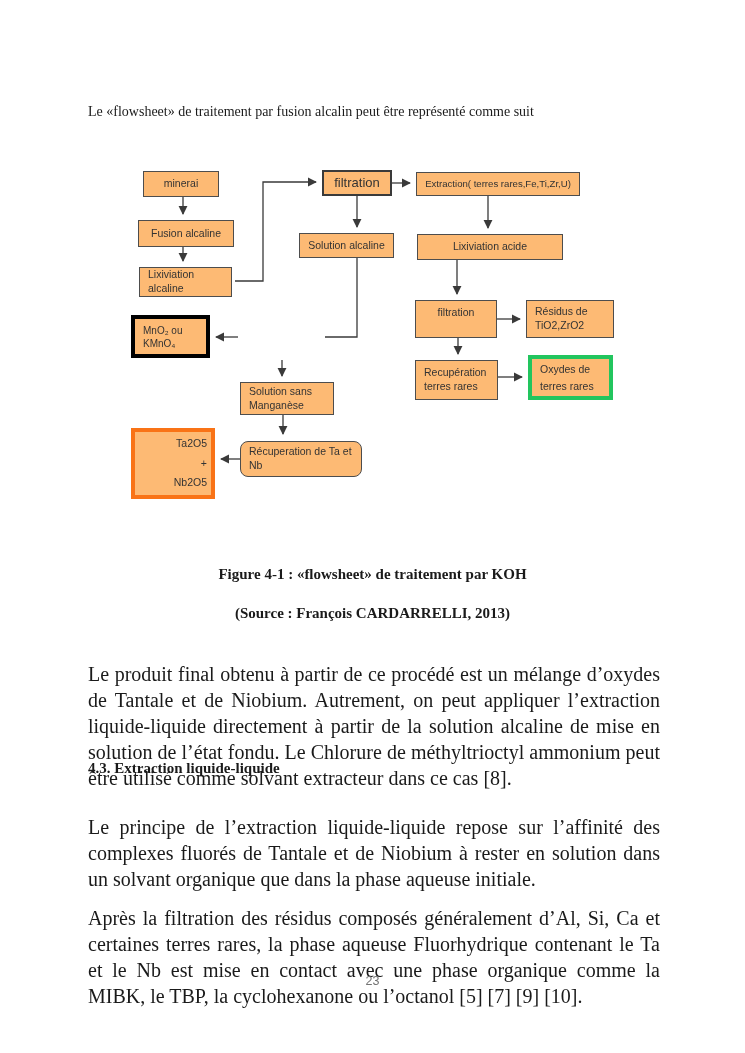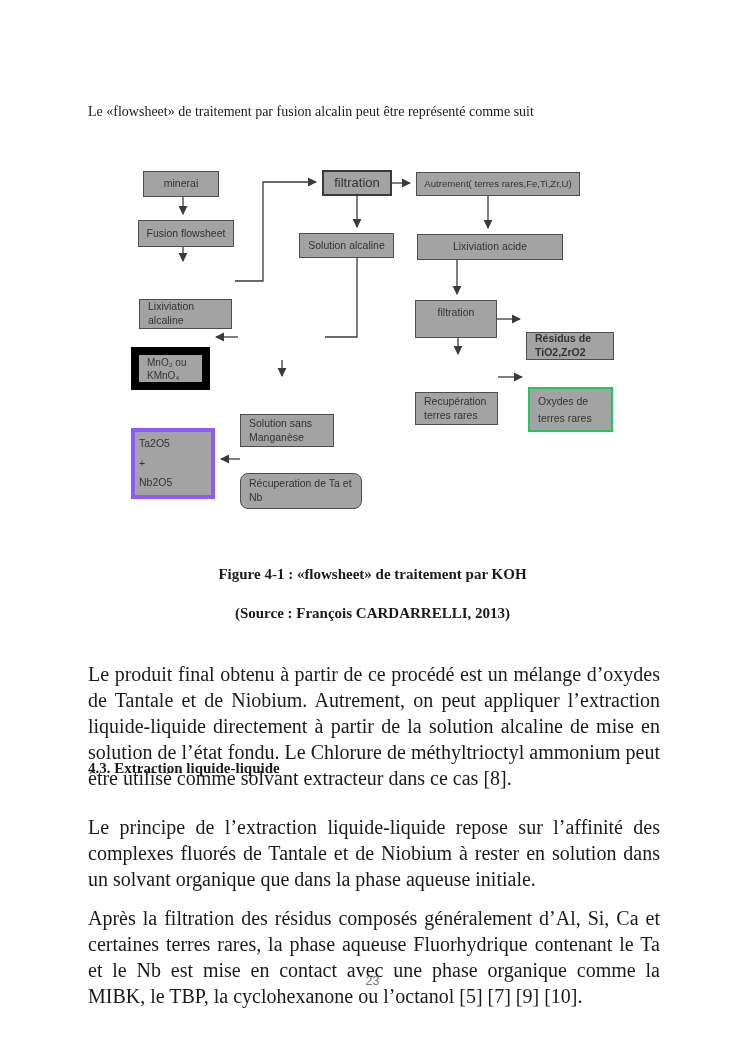--- a/index.html
+++ b/index.html
@@ -15,42 +15,42 @@
   .p1{top:641px;}
   .heading{position:absolute;left:88px;top:760px;font-weight:bold;font-size:15px;}
   .p2{top:794px;font-family:Liberation Serif, serif;}
   .p3{top:885px;}
   .pagenum{position:absolute;left:0;top:974px;width:745px;text-align:center;
            font-family:"Liberation Sans",sans-serif;font-size:12.5px;color:#737373;}
 
   
   .flowchart{position:absolute;left:0;top:0;width:745px;height:560px;}
   .connectors{position:absolute;left:0;top:0;pointer-events:none;}
-  .node{position:absolute;box-sizing:border-box;background:#a3a3a3;border:1px solid #4d4d4d;
+  .node{position:absolute;box-sizing:border-box;background:#fdba74;border:1px solid #4d4d4d;
         font-family:"Liberation Sans",sans-serif;font-size:10.5px;color:#333;
         display:flex;flex-direction:column;justify-content:center;align-items:center;
         text-align:center;line-height:1.3;padding:2px 5px;}
-  .left{align-items:flex-start;text-align:left;padding-left:8px;margin-top:32px;}
+  .left{align-items:flex-start;text-align:left;padding-left:8px;}
   .n-minerai{left:143px;top:171px;width:76px;height:26px;}
   .n-filtration-top{left:322px;top:170px;width:70px;height:26px;font-size:13px;border-width:2px;border-color:#3a3a3a;}
   .n-insolubles{left:416px;top:172px;width:164px;height:24px;font-size:9.6px;white-space:nowrap;}
   .n-fusion{left:138px;top:220px;width:96px;height:27px;}
   .n-solution-alcaline{left:299px;top:233px;width:95px;height:25px;}
   .n-lixiviation-acide{left:417px;top:234px;width:146px;height:26px;}
   .n-lixiviation-alcaline{left:139px;top:267px;width:93px;height:30px;}
   .n-filtration2{left:415px;top:300px;width:82px;height:38px;justify-content:flex-start;padding-top:5px;}
-  .n-residus{left:526px;top:300px;width:88px;height:28px;font-weight:bold;}
-  .n-mno2{left:131px;top:315px;width:79px;height:43px;border:8px solid #000000;font-size:10px;align-items:center;}
+  .n-residus{left:526px;top:300px;width:88px;height:38px;}
+  .n-mno2{left:131px;top:315px;width:79px;height:43px;border:4px solid #000000;font-size:10px;align-items:center;}
   .n-recup-mn{left:238px;top:320px;width:85px;height:40px;}
-  .n-recup-terres{left:415px;top:360px;width:83px;height:33px;}
-  .n-oxydes{left:528px;top:355px;width:85px;height:45px;border:2px solid #22c55e;line-height:1.55;}
+  .n-recup-terres{left:415px;top:360px;width:83px;height:40px;}
+  .n-oxydes{left:528px;top:355px;width:85px;height:45px;border:4px solid #22c55e;line-height:1.55;}
   .n-solution-sans{left:240px;top:382px;width:94px;height:33px;}
   .n-recup-ta-nb{left:240px;top:441px;width:122px;height:36px;border-radius:8px;}
-  .n-redbox{left:131px;top:428px;width:84px;height:71px;border:4px solid #8b5cf6;
-            justify-content:space-between;align-items:flex-start;text-align:center;padding:5px 4px;}
+  .n-redbox{left:131px;top:428px;width:84px;height:71px;border:4px solid #f97316;
+            justify-content:space-between;align-items:flex-end;text-align:center;padding:5px 4px;}
 </style>
 </head>
 <body>
 
 <div class="page">
 
   <p class="serif-line intro">Le «flowsheet» de traitement par fusion alcalin peut être représenté comme suit</p>
 
   <div class="flowchart">
     <svg class="connectors" width="745" height="560" viewBox="0 0 745 560">
@@ -78,24 +78,24 @@
       </g>
     </svg>
 
     <div class="node n-minerai">
       <span>minerai</span>
     </div>
     <div class="node n-filtration-top">
       <span>filtration</span>
     </div>
     <div class="node n-insolubles">
-      <span>Autrement( terres rares,Fe,Ti,Zr,U)</span>
+      <span>Extraction( terres rares,Fe,Ti,Zr,U)</span>
     </div>
     <div class="node n-fusion">
-      <span>Fusion flowsheet</span>
+      <span>Fusion alcaline</span>
     </div>
     <div class="node n-solution-alcaline">
       <span>Solution alcaline</span>
     </div>
     <div class="node n-lixiviation-acide">
       <span>Lixiviation acide</span>
     </div>
     <div class="node left n-lixiviation-alcaline">
       <span>Lixiviation alcaline</span>
     </div>

